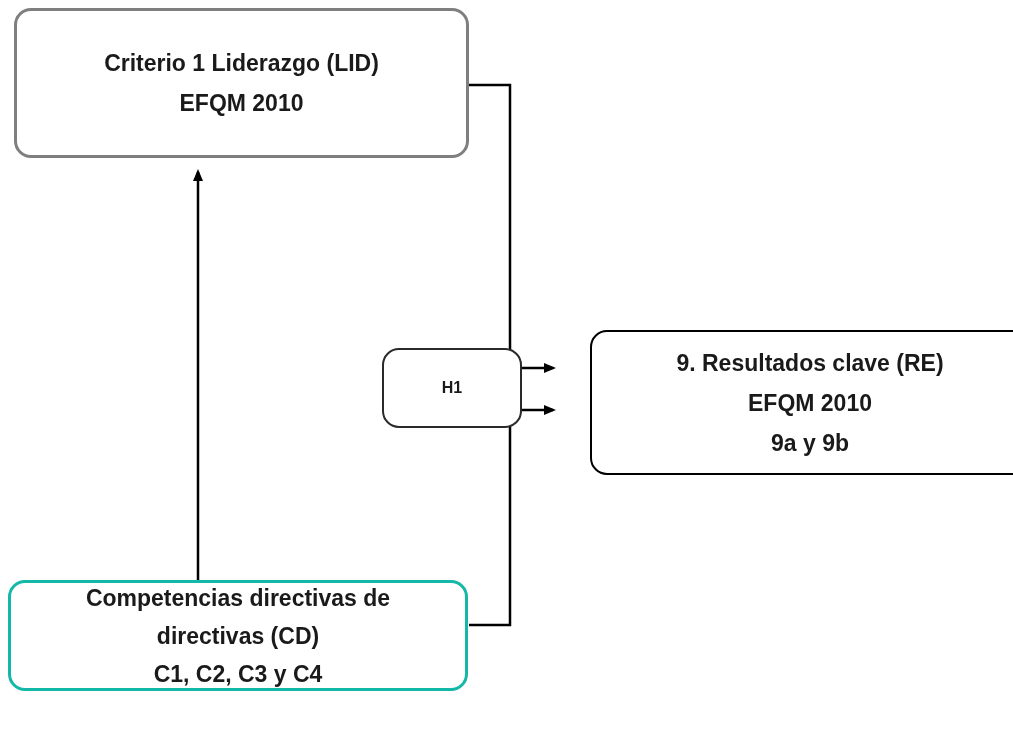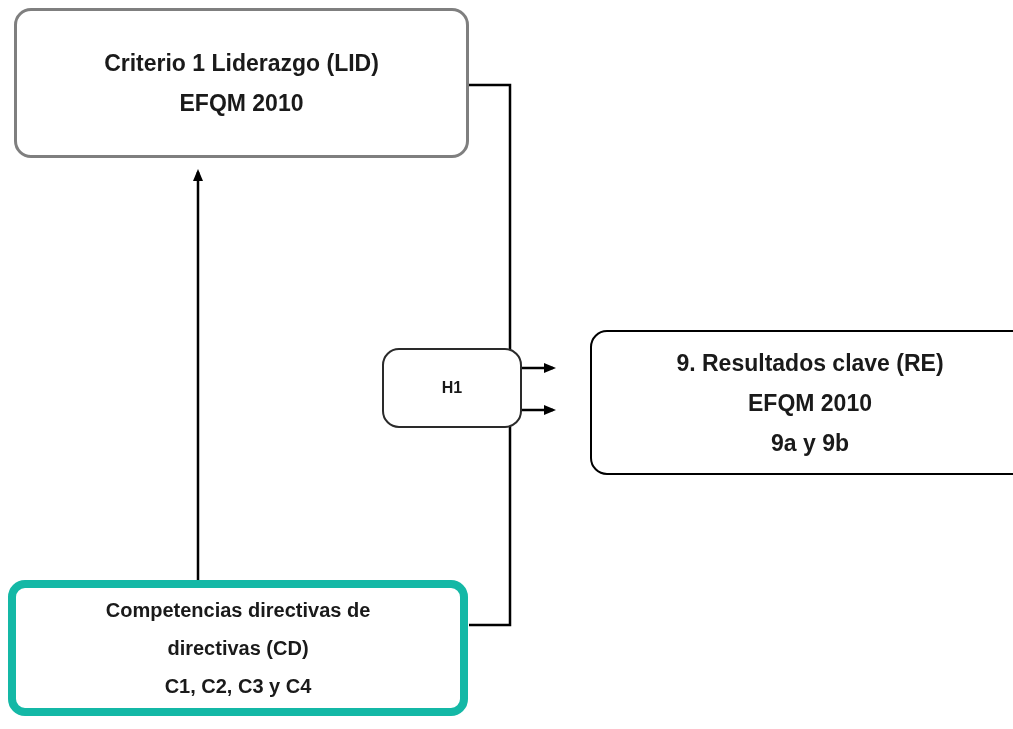--- a/index.html
+++ b/index.html
@@ -42,23 +42,23 @@
     width: 455px;
     height: 150px;
     border: 3px solid #7f7f7f;
     font-size: 23px;
     line-height: 40px;
   }
   .box-cd {
     left: 8px;
     top: 580px;
     width: 460px;
-    height: 136px;
-    border: 8px solid #14b8a6;
-    font-size: 20px;
+    height: 111px;
+    border: 3px solid #14b8a6;
+    font-size: 23px;
     line-height: 38px;
   }
   .box-h1 {
     left: 375px;
     top: 348px;
     width: 140px;
     height: 80px;
     border: 2px solid #2a2a2a;
     font-size: 16px;
     line-height: 28px;

